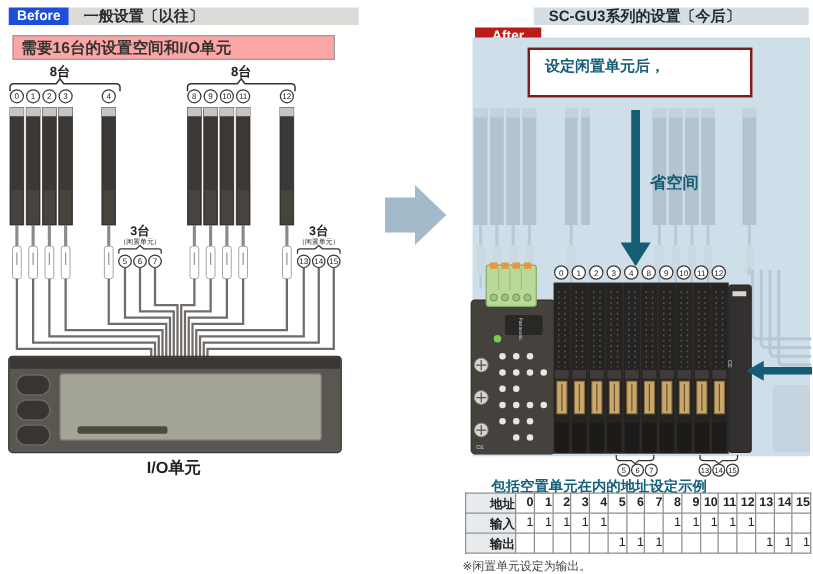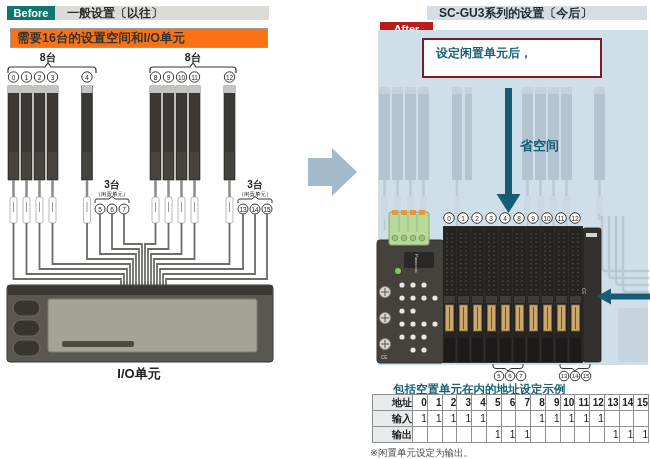--- a/index.html
+++ b/index.html
@@ -1,43 +1,43 @@
 <!DOCTYPE html>
 <html><head>
 <meta charset="utf-8">
 <style>
   html,body{margin:0;padding:0;background:#fff;}
   #stage{position:relative;width:650px;height:459px;background:#fff;overflow:hidden;
          font-family:"Liberation Sans","DejaVu Sans",sans-serif;}
   .abs{position:absolute;}
   .badge{color:#fff;font-size:11px;font-weight:bold;display:flex;align-items:center;justify-content:center;}
   .hbar{font-size:12px;font-weight:bold;display:flex;align-items:center;padding-left:12px;box-sizing:border-box;}
-  .msgbox{border:1px solid #9a9a9a;background:#f97316;font-size:12.5px;font-weight:bold;color:#333;
+  .msgbox{border:1px solid #9a9a9a;background:#fca5a5;font-size:12.5px;font-weight:bold;color:#333;
           display:flex;align-items:center;padding-left:6px;box-sizing:border-box;}
   .bluebg{background:#cfdfe9;}
   .callout{background:#fff;border:2px solid #7f1d1d;color:#175e76;font-size:12px;font-weight:bold;
            line-height:1.45;padding:5px 0 0 12px;box-sizing:border-box;}
   .tbl-title{font-size:11.5px;font-weight:bold;color:#15607b;margin-left:23px;}
   table.addr{border-collapse:collapse;table-layout:fixed;width:276px;}
   table.addr td{border:1px solid #8f8f8f;height:15px;text-align:right;font-size:10px;color:#222;
                 padding:0;overflow:hidden;background:#fff;}
   table.addr td.lab{background:#e7ebee;font-weight:bold;}
   table.addr tr.hdr td{font-weight:bold;}
   .note{font-size:9.5px;color:#444;}
   svg text{font-family:"Liberation Sans","DejaVu Sans",sans-serif;}
 </style>
 </head>
 <body>
 
 <div id="stage">
 
-  <div class="abs badge" style="left:7px;top:6px;width:48px;height:14px;background:#0f766e;">
+  <div class="abs badge" style="left:7px;top:6px;width:48px;height:14px;background:#1d4ed8;">
     <span>Before</span>
   </div>
-  <div class="abs hbar" style="left:55px;top:6px;width:214px;height:14px;background:#dcdbd8;color:#2a2a2a;">
+  <div class="abs hbar" style="left:55px;top:6px;width:232px;height:14px;background:#dcdbd8;color:#2a2a2a;">
     <span>一般设置〔以往〕</span>
   </div>
   <div class="abs msgbox" style="left:10px;top:28px;width:258px;height:20px;">
     <span>需要16台的设置空间和I/O单元</span>
   </div>
 
   <svg class="abs" style="left:0;top:50px;" width="310" height="340" viewBox="0 50 310 340">
 
     <g stroke="#333" stroke-width="1.2" fill="none">
       <path d="M8,73 L8,70 Q8,67 11,67 L45,67 L48,63 L51,67 L93,67 Q96,67 96,70 L96,73"></path>

